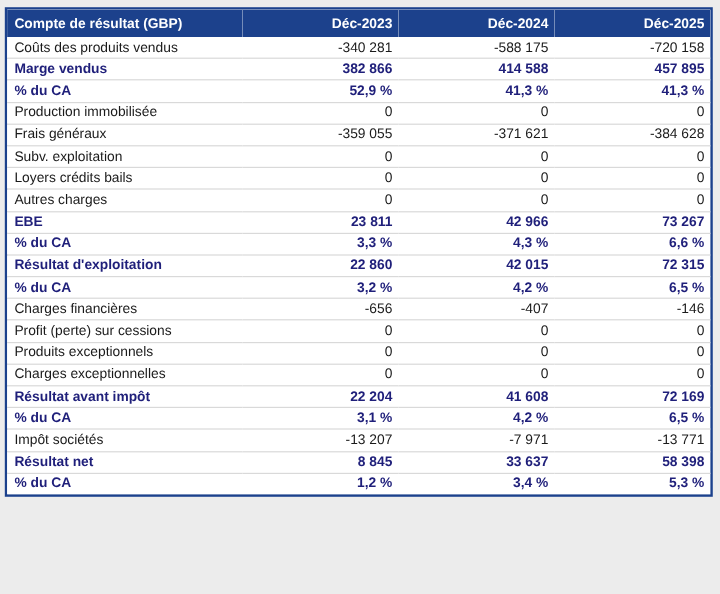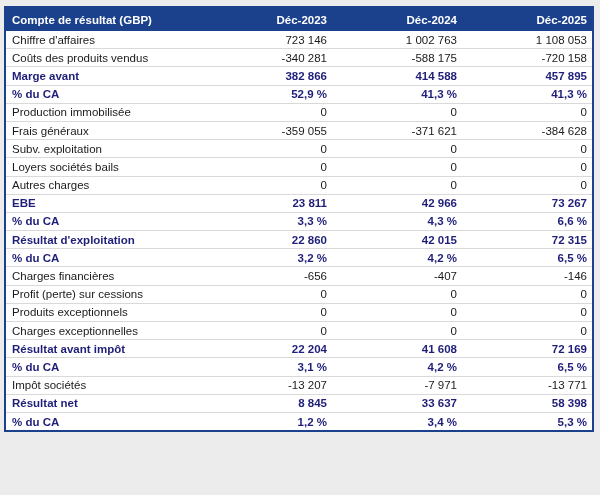--- a/index.html
+++ b/index.html
@@ -78,33 +78,27 @@
     <thead>
       <tr>
         <th class="label">Compte de résultat (GBP)</th>
         <th class="num">Déc-2023</th>
         <th class="num">Déc-2024</th>
         <th class="num">Déc-2025</th>
       </tr>
     </thead>
     <tbody id="rows-body">
         <tr>
-          <td class="label">Chiffre d'affaires</td>
-          <td class="num">723 146</td>
-          <td class="num">1 002 763</td>
-          <td class="num">1 108 053</td>
-        </tr>
-        <tr>
           <td class="label">Coûts des produits vendus</td>
           <td class="num">-340 281</td>
           <td class="num">-588 175</td>
           <td class="num">-720 158</td>
         </tr>
         <tr class="bold">
-          <td class="label">Marge avant</td>
+          <td class="label">Marge vendus</td>
           <td class="num">382 866</td>
           <td class="num">414 588</td>
           <td class="num">457 895</td>
         </tr>
         <tr class="bold">
           <td class="label">% du CA</td>
           <td class="num">52,9 %</td>
           <td class="num">41,3 %</td>
           <td class="num">41,3 %</td>
         </tr>
@@ -120,21 +114,21 @@
           <td class="num">-371 621</td>
           <td class="num">-384 628</td>
         </tr>
         <tr>
           <td class="label">Subv. exploitation</td>
           <td class="num">0</td>
           <td class="num">0</td>
           <td class="num">0</td>
         </tr>
         <tr>
-          <td class="label">Loyers sociétés bails</td>
+          <td class="label">Loyers crédits bails</td>
           <td class="num">0</td>
           <td class="num">0</td>
           <td class="num">0</td>
         </tr>
         <tr>
           <td class="label">Autres charges</td>
           <td class="num">0</td>
           <td class="num">0</td>
           <td class="num">0</td>
         </tr>

